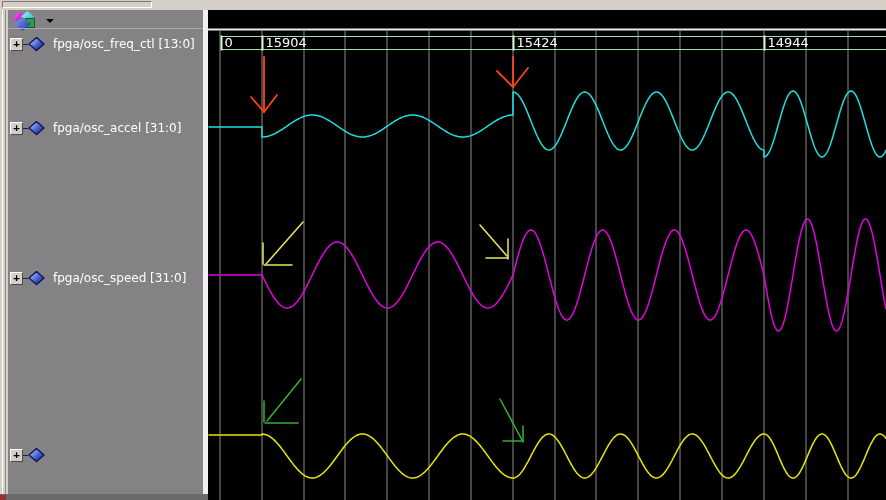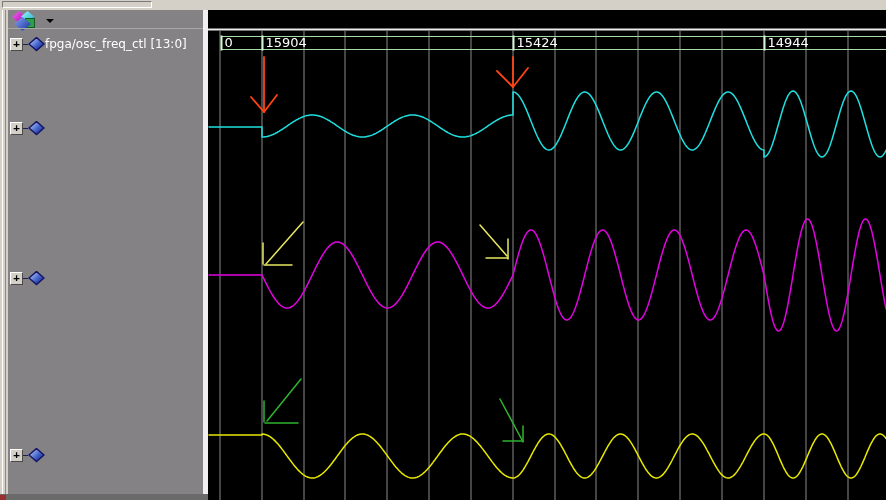--- a/index.html
+++ b/index.html
@@ -30,21 +30,21 @@
   .sig-row { position:absolute; left:2px; height:18px; display:flex; align-items:center; }
   .expand-box { width:13px; height:13px; background:#d4d0c8; border:1px solid;
                 border-color:#ffffff #4a4a4a #4a4a4a #ffffff; color:#000;
                 font:bold 11px/10px "DejaVu Sans Mono",monospace; text-align:center; flex:none; }
   .tree-dash { width:5px; height:1px; background:#202050; flex:none; }
   .sig-diamond { width:17px; height:15px; flex:none; clip-path:polygon(50% 0,100% 50%,50% 100%,0 50%);
                  background:#141464; position:relative; }
   .sig-diamond::after { content:""; position:absolute; left:2px; top:2px; right:2px; bottom:2px;
                  clip-path:polygon(50% 0,100% 50%,50% 100%,0 50%);
                  background:linear-gradient(135deg,#b8ccf8 0%,#4060c8 55%,#141e78 100%); }
-  .sig-label { color:#ffffff; font-size:12px; margin-left:0; white-space:nowrap; }
+  .sig-label { color:#ffffff; font-size:12px; margin-left:8px; white-space:nowrap; }
 
   
   .v-border { position:absolute; left:203px; top:10px; width:5px; height:490px; background:#f0f0f0; }
 
   
   .bottom-strip { position:absolute; left:0; top:494px; width:208px; height:6px; background:#6a6a6a; }
   .bottom-mark { position:absolute; left:0; top:495px; width:6px; height:5px; background:#993030; }
 
   
   .canvas { position:absolute; left:208px; top:10px; width:678px; height:490px; background:#000; }
@@ -74,25 +74,27 @@
   <div class="sig-row" style="top:25px;">
     <div class="expand-box">+</div>
     <div class="tree-dash"></div>
     <div class="sig-diamond"></div>
     <div class="sig-label">fpga/osc_freq_ctl [13:0]</div>
   </div>
   <div class="sig-row" style="top:109px;">
     <div class="expand-box">+</div>
     <div class="tree-dash"></div>
     <div class="sig-diamond"></div>
+    <div class="sig-label">fpga/osc_accel [31:0]</div>
   </div>
   <div class="sig-row" style="top:259px;">
     <div class="expand-box">+</div>
     <div class="tree-dash"></div>
     <div class="sig-diamond"></div>
+    <div class="sig-label">fpga/osc_speed [31:0]</div>
   </div>
   <div class="sig-row" style="top:436px;">
     <div class="expand-box">+</div>
     <div class="tree-dash"></div>
     <div class="sig-diamond"></div>
   </div>
 </div>
 
 <div class="v-border"></div>
 

